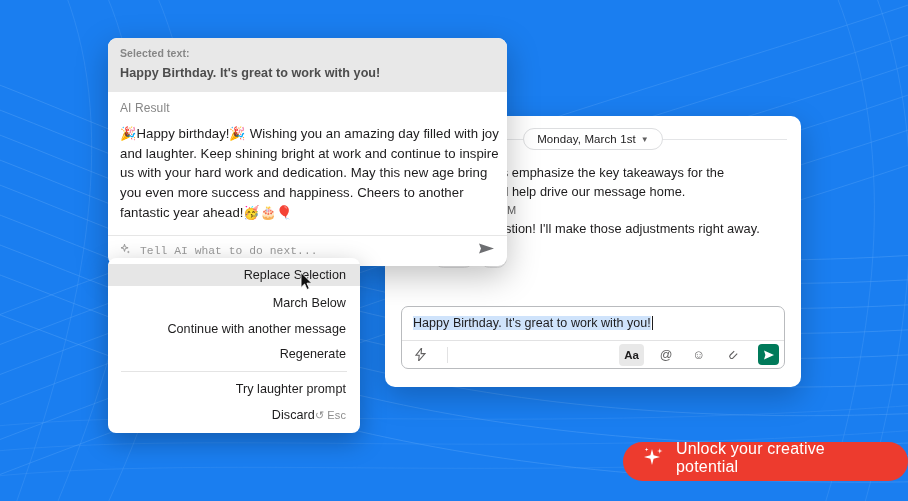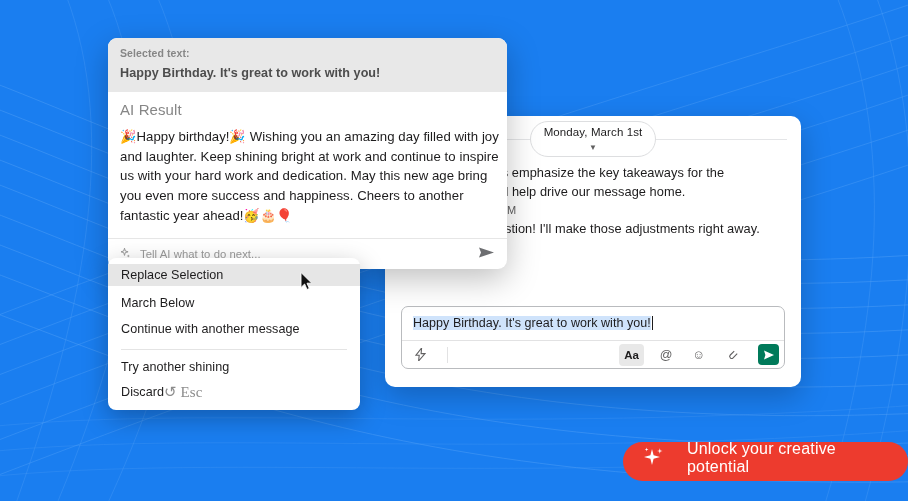--- a/index.html
+++ b/index.html
@@ -26,21 +26,21 @@
   .date-divider{
     position:relative; height:46px; display:flex; align-items:center; justify-content:center;
   }
   .date-divider::before{
     content:""; position:absolute; left:14px; right:14px; top:50%;
     height:1px; background:#e4e5e7;
   }
   .date-pill{
     position:relative; z-index:1; background:#fff; border:1px solid #dddee0;
     border-radius:20px; padding:4px 13px; font-size:11.5px; color:#1d1c1d;
-    display:flex; align-items:center; gap:5px; letter-spacing:.1px;flex-direction:column;
+    display:flex; align-items:center; gap:5px; letter-spacing:.1px;
   }
   .date-pill .chev{ font-size:8px; color:#616061; }
 
   .msg-block{ padding:2px 16px 0 18px; }
   .msg-text{
     font-size:12.8px; color:#1d1c1d; line-height:1.45; letter-spacing:.05px;
   }
   .msg-meta{ font-size:11px; color:#616061; margin-top:3px; padding-left:66px;}
 
   .msg-row{ display:flex; gap:9px; align-items:flex-start; margin-top:4px; }
@@ -94,60 +94,60 @@
     background:#ffffff; border-radius:9px; overflow:hidden;
     box-shadow:0 10px 32px rgba(0,0,0,.25);
     z-index:4;
   }
   .ai-sel{
     background:#e8e8e8; padding:9px 12px 12px;font-weight:bold;
   }
   .ai-sel-label{ font-size:10.5px; color:#868686; margin-bottom:7px; letter-spacing:.1px;}
   .ai-sel-text{ font-size:12.6px; color:#4d4d4d; letter-spacing:.05px;}
   .ai-result-label{
-    font-size:15px; color:#868686; padding:9px 12px 0; letter-spacing:.1px;
+    font-size:12px; color:#868686; padding:9px 12px 0; letter-spacing:.1px;
   }
   .ai-result-text{
     font-size:13.2px; color:#1d1c1d; line-height:1.49; letter-spacing:.05px;
     padding:9px 0 13px 12px;
   }
   .ai-prompt-row{
     border-top:1px solid #e6e6e6; height:31px; display:flex; align-items:center;
-    padding:0 12px 0 11px; gap:9px;
+    padding:0 12px 0 11px; gap:9px;font-family:Liberation Mono, monospace;
   }
   .ai-prompt-ph{ font-size:11.3px; color:#9a9a9a; flex:1; letter-spacing:.05px;}
   .spark-ic{ color:#8d8d8d; font-size:11px; }
   .send-tri{ color:#6d6e71; }
 
   
   .ctx-menu{
     position:absolute; left:108px; top:258px; width:252px;
     background:#fff; border-radius:8px; padding:6px 0 7px;
     box-shadow:0 8px 26px rgba(0,0,0,.28);
     z-index:5;
   }
   .ctx-item{
-    height:22px; display:flex; align-items:center; justify-content:flex-start;
+    height:22px; display:flex; align-items:center; justify-content:flex-end;
     padding:0 14px 0 13px; font-size:12.6px; color:#1d1c1d; letter-spacing:.05px;
     margin:0 0; line-height:22px;
   }
   .ctx-list .ctx-item{ height:22.3px; }
   .ctx-item.active{ background:#e6e6e6; }
-  .ctx-item .sc{ font-size:15px; color:#8d8d8d; letter-spacing:.1px;font-family:Liberation Serif, serif; }
+  .ctx-item .sc{ font-size:11px; color:#8d8d8d; letter-spacing:.1px; }
   .ctx-sep{ height:1px; background:#e4e4e4; margin:6px 13px 6px; }
   .ctx-gap{ height:3px; }
 
   
   .cursor{ position:absolute; left:300px; top:272px; z-index:9; }
 
   
   .cta{
     position:absolute; left:623px; top:442px; height:39px;
     background:#ed3b2e; border-radius:20px; color:#fff;
-    display:flex; align-items:center; gap:20px; padding:0 24px 8px 18px;
+    display:flex; align-items:center; gap:9px; padding:0 24px 8px 18px;
     z-index:6;
   }
   .cta-label{ font-size:16px; letter-spacing:.2px; }
   .cta-spark{ display:flex; align-items:center; }
 </style>
 </head>
 <body>
 
 <div id="bg">
   <svg viewBox="0 0 908 501" preserveAspectRatio="none">
@@ -278,25 +278,28 @@
     <div class="ctx-gap"></div>
     <div class="ctx-gap"></div>
     <div class="ctx-item">
       <span>March Below</span>
     </div>
     <div class="ctx-gap"></div>
     <div class="ctx-item">
       <span>Continue with another message</span>
     </div>
     <div class="ctx-gap"></div>
+    <div class="ctx-item">
+      <span>Regenerate</span>
+    </div>
   </div>
   <div class="ctx-sep"></div>
   <div class="ctx-list">
     <div class="ctx-item">
-      <span>Try another shining</span>
+      <span>Try laughter prompt</span>
     </div>
     <div class="ctx-gap"></div>
     <div class="ctx-item">
       <span>Discard</span>
       <span class="sc">↺ Esc</span>
     </div>
   </div>
 </div>
 
 <div class="cursor">

